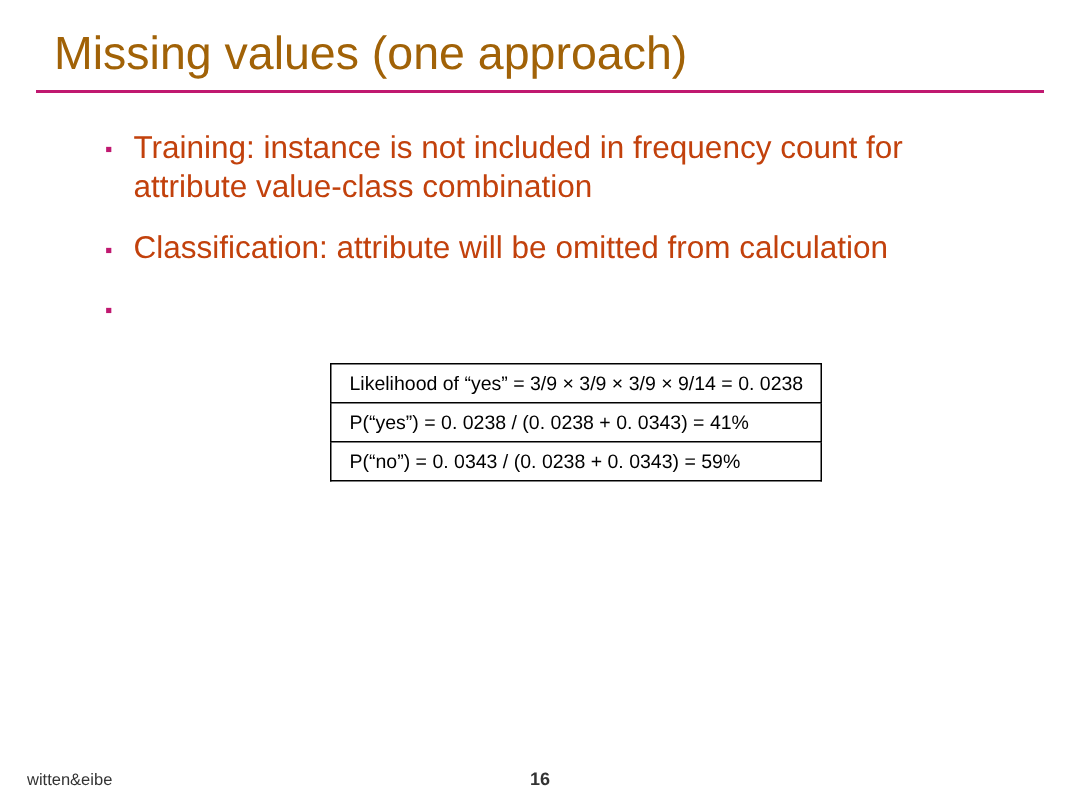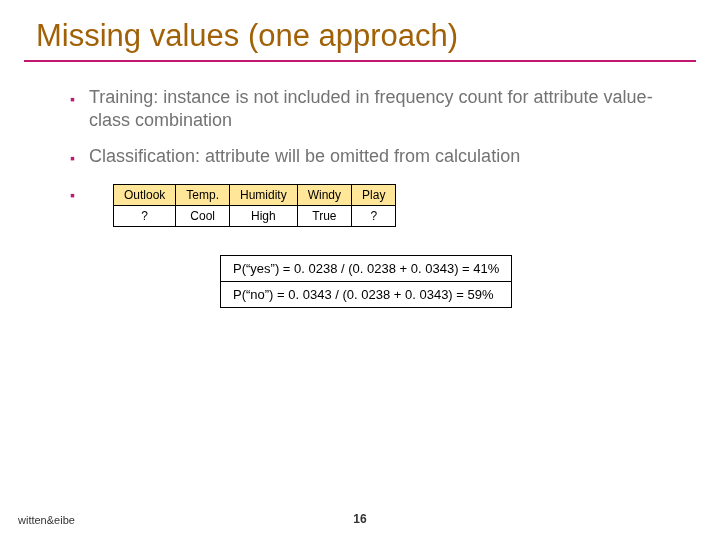--- a/index.html
+++ b/index.html
@@ -30,22 +30,22 @@
     margin: 12px 0 14px 0;
   }
   .bullet {
     color: #c01870;
     font-size: 14px;
     margin-right: 14px;
     margin-top: 5px;
     font-weight: bold;
   }
   .bullet-text {
-    font-size: 18px;
-    color: #737373;
+    font-size: 21px;
+    color: #c2410c;
     line-height: 1.25;
   }
   .example-row {
     display: flex;
     align-items: flex-start;
     margin-top: 14px;
   }
   .data-table {
     border-collapse: collapse;
     margin-left: 24px;
@@ -105,42 +105,27 @@
     <span class="bullet-text">Training: instance is not included in frequency count for attribute value-class combination</span>
   </div>
 
   <div class="bullet-item">
     <span class="bullet">▪</span>
     <span class="bullet-text">Classification: attribute will be omitted from calculation</span>
   </div>
 
   <div class="bullet-item example-row">
     <span class="bullet">▪</span>
-    <table class="data-table">
-      <tbody>
-          <tr>
-        <th>Outlook</th>
-        <th>Temp.</th>
-        <th>Humidity</th>
-        <th>Windy</th>
-        <th>Play</th>
-      </tr>
-      <tr>
-        <td>?</td>
-        <td>Cool</td>
-        <td>High</td>
-        <td>True</td>
-        <td>?</td>
-      </tr>
-    </tbody>
-      </table>
   </div>
 
   <table class="calc-table">
     <tbody>
+        <tr>
+          <td>Likelihood of “yes” = 3/9 × 3/9 ×  3/9 × 9/14 = 0. 0238</td>
+        </tr>
     <tr>
           <td>P(“yes”) = 0. 0238 / (0. 0238 + 0. 0343) = 41%</td>
         </tr>
     <tr>
           <td>P(“no”) = 0. 0343 / (0. 0238 + 0. 0343) = 59%</td>
         </tr>
   </tbody>
     </table>
 
 </div>

